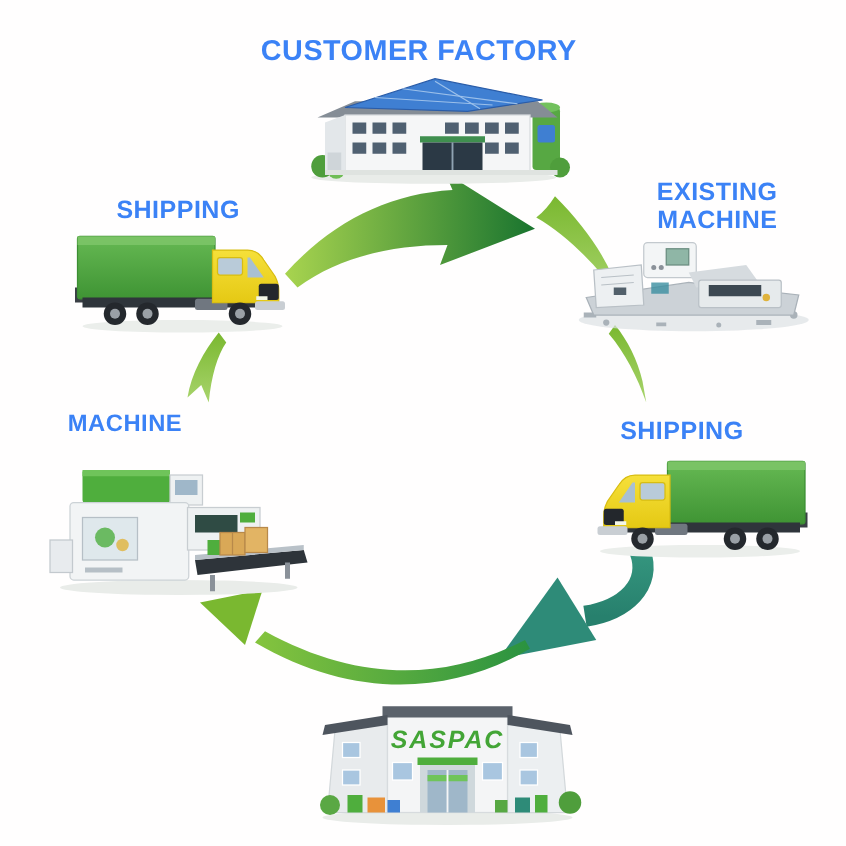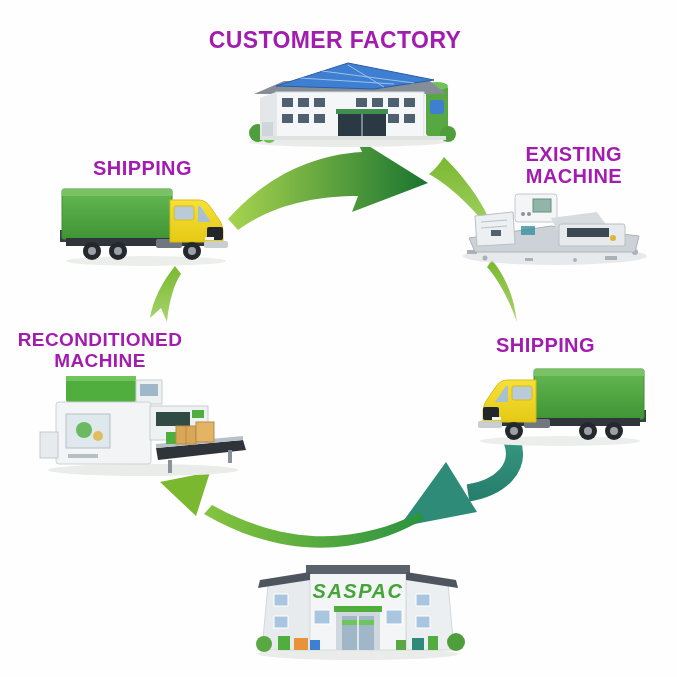--- a/index.html
+++ b/index.html
@@ -1,21 +1,21 @@
 <!DOCTYPE html>
 <html><head>
 <meta charset="utf-8">
 <style>
   html,body{margin:0;padding:0;background:#ffffff;}
   .canvas{
     position:relative;width:677px;height:677px;background:#fffefe;overflow:hidden;
     font-family:"Liberation Sans","DejaVu Sans",sans-serif;
   }
   .node-label{
-    position:absolute;color:#a21caf;font-weight:bold;text-align:center;
+    position:absolute;color:#3b82f6;font-weight:bold;text-align:center;
     line-height:1.12;letter-spacing:.4px;
   }
   .lbl-customer{left:168px;top:28px;width:334px;font-size:23px;}
   .lbl-shipping-left{left:70px;top:157px;width:145px;font-size:20px;}
   .lbl-existing{left:468px;top:143px;width:154px;font-size:20px;text-align:right;}
   .lbl-shipping-right{left:473px;top:334px;width:145px;font-size:20px;}
   .lbl-reconditioned{left:8px;top:329px;width:184px;font-size:19px;}
   .illus{position:absolute;font-style:italic;}
   .illus svg{display:block;width:100%;height:100%;}
   .flip{transform:scaleX(-1);}
@@ -78,21 +78,20 @@
   <div class="node-label lbl-shipping-left">SHIPPING</div>
 
   <div class="node-label lbl-existing">
     <div>EXISTING</div>
     <div>MACHINE</div>
   </div>
 
   <div class="node-label lbl-shipping-right">SHIPPING</div>
 
   <div class="node-label lbl-reconditioned">
-    <div>RECONDITIONED</div>
     <div>MACHINE</div>
   </div>
 
   <div class="illus" style="left:232px;top:56px;width:230px;height:92px;">
     <svg viewBox="0 0 230 92">
       <ellipse cx="115" cy="86" rx="98" ry="5" fill="#e9ece9"></ellipse>
       <g>
         <circle cx="26" cy="77" r="9" fill="#4f9e3c"></circle>
           <circle cx="37" cy="80" r="7" fill="#6fbd55"></circle>
       </g>

